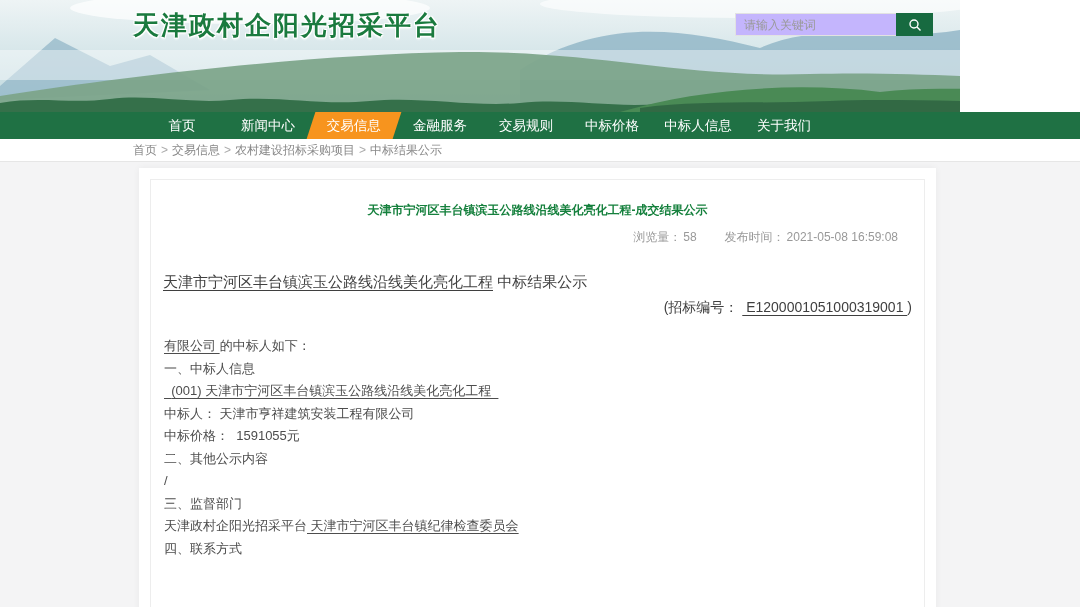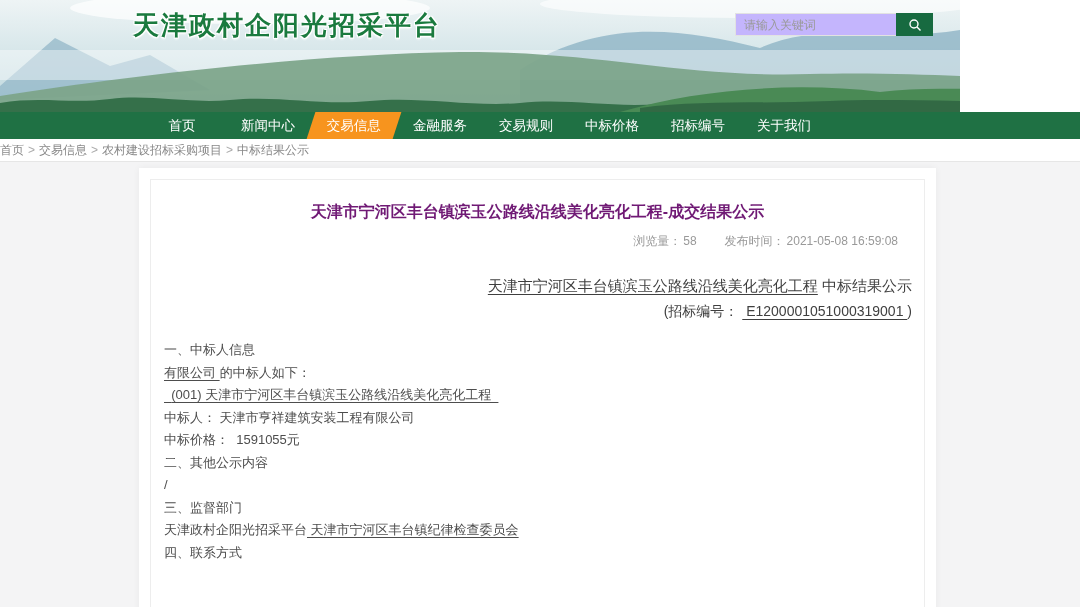--- a/index.html
+++ b/index.html
@@ -33,42 +33,42 @@
   
   .main-nav { width:1080px; height:27px; background:var(--nav-green,#1f7144); }
   .nav-items { display:flex; height:27px; padding-left:139px; }
   .nav-item {
     width:86px; height:27px; display:flex; align-items:center; justify-content:center;
     color:#fff; font-size:13.5px; cursor:pointer; position:relative;
   }
   .nav-item.active { background:var(--active-orange,#f7941e); transform:skewX(-18deg); }
   .nav-item.active > span { transform:skewX(18deg); display:inline-block; }
   
-  .breadcrumb-row { width:1080px; height:22px; background:#fff; display:flex; align-items:center; }
+  .breadcrumb-row { width:1080px; height:22px; background:#fff; display:flex; align-items:center; padding-left:133px; }
   .breadcrumb { font-size:12px; color:#888; }
   .bc-item { cursor:pointer; }
   .bc-sep { color:#aaa; margin:0 4px; }
   
   .content-wrap {
     position:absolute; left:0; top:161px; width:1080px; height:446px;
     background:var(--page-bg,#f4f4f5); border-top:1px solid #e6e6e6;
   }
   .content-box {
     position:absolute; left:139px; top:6px; width:797px; height:520px;
     background:#fff; box-shadow:0 0 7px rgba(0,0,0,.05);
   }
   .inner-border {
     margin:11px; height:498px; border:1px solid var(--box-border,#ededed);
     padding:22px 12px 10px 12px; overflow:hidden;
   }
-  .article-title { text-align:center; font-size:16px; font-weight:600; color:#701a75; }
+  .article-title { text-align:center; font-size:12px; font-weight:600; color:#15803d; }
   .article-meta { text-align:right; font-size:12px; color:var(--muted-text,#999); margin-top:10px; }
   .article-meta .meta-group { margin:0 14px; }
   .article-meta .meta-label { margin-right:2px; }
-  .article-subtitle { text-align:right; font-size:15px; color:#3f3f3f; margin-top:27px; white-space:pre-wrap; }
+  .article-subtitle { text-align:left; font-size:15px; color:#3f3f3f; margin-top:27px; white-space:pre-wrap; }
   .bid-no-line { text-align:right; font-size:14px; color:#3f3f3f; margin-top:7px; white-space:pre-wrap; }
   .article-body { margin-top:18px; padding:0 1px; font-size:13px; color:var(--body-text,#4d4d4d); }
   .body-line { line-height:22.5px; white-space:pre-wrap; min-height:22.5px; }
   .u { text-decoration:underline; text-underline-offset:3px; }
 </style>
 </head>
 <body>
 
 <div class="hero">
   <svg class="landscape" width="1080" height="112" viewBox="0 0 1080 112" aria-hidden="true">
@@ -115,21 +115,21 @@
       <div class="nav-item">
         <span>金融服务</span>
       </div>
       <div class="nav-item">
         <span>交易规则</span>
       </div>
       <div class="nav-item">
         <span>中标价格</span>
       </div>
       <div class="nav-item">
-        <span>招标编号</span>
+        <span>中标人信息</span>
       </div>
       <div class="nav-item">
         <span>关于我们</span>
       </div>
     </div>
 </nav>
 
 <div class="breadcrumb-row">
   <div class="breadcrumb" id="breadcrumb"><span class="bc-item">首页</span><span class="bc-sep">&gt;</span><span class="bc-item">交易信息</span><span class="bc-sep">&gt;</span><span class="bc-item">农村建设招标采购项目</span><span class="bc-sep">&gt;</span><span class="bc-item">中标结果公示</span></div>
 </div>
@@ -137,22 +137,22 @@
 <main class="content-wrap">
   <article class="content-box">
     <div class="inner-border">
       <h2 class="article-title">天津市宁河区丰台镇滨玉公路线沿线美化亮化工程-成交结果公示</h2>
       <div class="article-meta">
         <span class="meta-group"><span class="meta-label">浏览量：</span><span>58</span></span><span class="meta-group"><span class="meta-label">发布时间：</span><span>2021-05-08 16:59:08</span></span>
       </div>
       <div class="article-subtitle"><span class="u">天津市宁河区丰台镇滨玉公路线沿线美化亮化工程</span><span> 中标结果公示</span></div>
       <div class="bid-no-line"><span>(招标编号： </span><span class="u"> E1200001051000319001 </span><span>)</span></div>
       <div class="article-body" id="article-body">
+          <div class="body-line"><span class="u">有限公司 </span><span>的中标人如下：</span></div>
           <div class="body-line"><span>一、中标人信息</span></div>
-          <div class="body-line"><span class="u">有限公司 </span><span>的中标人如下：</span></div>
           <div class="body-line"><span class="u">  (001) 天津市宁河区丰台镇滨玉公路线沿线美化亮化工程  </span></div>
           <div class="body-line"><span>中标人： 天津市亨祥建筑安装工程有限公司</span></div>
           <div class="body-line"><span>中标价格：  1591055元</span></div>
           <div class="body-line"><span>二、其他公示内容</span></div>
           <div class="body-line"><span>/</span></div>
           <div class="body-line"><span>三、监督部门</span></div>
           <div class="body-line"><span>天津政村企阳光招采平台</span><span class="u"> 天津市宁河区丰台镇纪律检查委员会</span></div>
           <div class="body-line"><span>四、联系方式</span></div>
         </div>
     </div>

